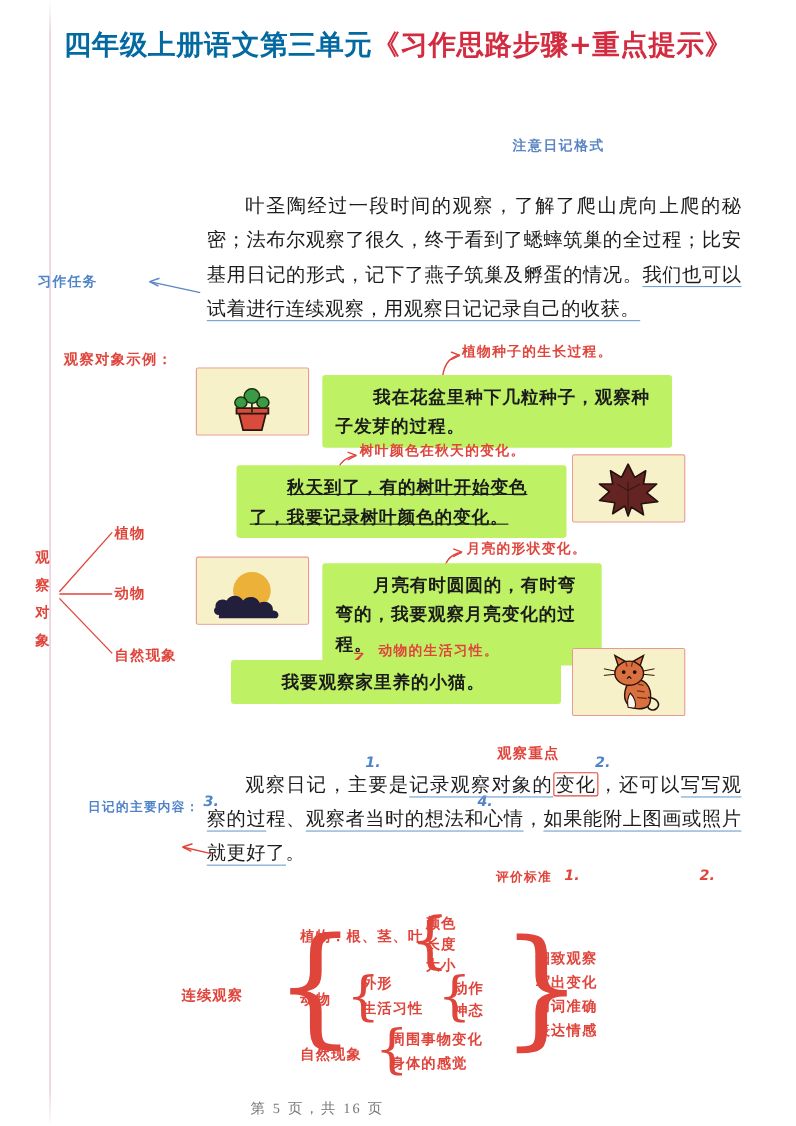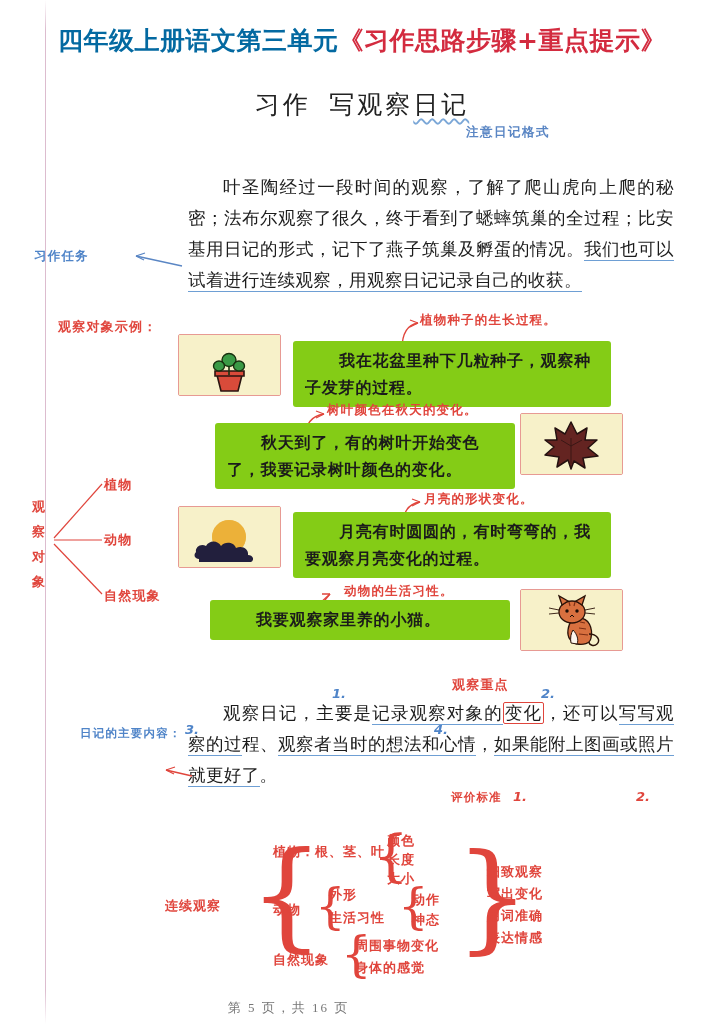--- a/index.html
+++ b/index.html
@@ -104,21 +104,21 @@
     border-radius: 2px;
     box-sizing: border-box;
     overflow: hidden;
     background: #f7f0c8;
   }
   .thumb svg { display: block; }
 
   .hl {
     position: absolute;
     box-sizing: border-box;
-    background: #84cc16;
+    background: #bef264;
     border-radius: 3px;
     font-family: "DejaVu Sans", "Liberation Sans", sans-serif;
     font-size: 16px;
     font-weight: 700;
     line-height: 27px;
     letter-spacing: .8px;
     color: #1b1b1b;
     padding: 6px 12px 6px 12px;
     text-align: left;
   }
@@ -192,23 +192,20 @@
 <body>
 
 <div id="page">
 
   <div class="margin-rule"></div>
 
   <div class="title-row">
     <span class="title-black">四年级上册语文第三单元</span><span class="title-red">《习作思路步骤+重点提示》</span>
   </div>
 
-  <div class="subtitle">
-    <span>习作</span>&nbsp;&nbsp;<span>写观察</span><span class="wavy">日记</span>
-  </div>
   <div class="subtitle-note">注意日记格式</div>
 
   <div class="para" id="para-intro">
     <span>叶圣陶经过一段时间的观察，了解了爬山虎向上爬的秘密；法布尔观察了很久，终于看到了蟋蟀筑巢的全过程；比安基用日记的形式，记下了燕子筑巢及孵蛋的情况。</span><span class="blue-ul">我们也可以试着进行连续观察，用观察日记记录自己的收获。</span>
   </div>
 
   <div class="ann ann-blue" style="left:34px; top:248px; font-size:12.5px;">习作任务</div>
   <svg style="position:absolute; left:112px; top:244px;" width="72" height="24">
     <path d="M70,22 L24,12" stroke="#5a86c4" stroke-width="1.3" fill="none"></path>
     <path d="M24,12 L33,9 M24,12 L32,16" stroke="#5a86c4" stroke-width="1.3" fill="none"></path>
@@ -255,40 +252,40 @@
       <rect width="101" height="60" fill="#faf6d8" opacity=".45"></rect>
       <path d="M50,8 L56,20 L66,14 L64,26 L76,26 L67,34 L77,42 L62,44 L64,54 L53,47 L50,55 L47,46 L36,53 L38,43 L24,41 L33,33 L24,26 L36,26 L34,14 L44,20 Z" fill="#642421" stroke="#241110" stroke-width="1.5" stroke-linejoin="round"></path>
       <path d="M50,50 L50,24 M50,32 L40,26 M50,32 L61,26" stroke="#3a1715" stroke-width="1"></path>
     </svg>
   </div>
   <div class="ann ann-red" style="left:327px; top:402px; font-size:12.5px;">树叶颜色在秋天的变化。</div>
   <svg style="position:absolute; left:292px; top:405px;" width="42" height="36">
     <path d="M13,34 C13,20 18,11 32,9" stroke="#e0453c" stroke-width="1.3" fill="none"></path>
     <path d="M32,9 L24,6 M32,9 L24,13" stroke="#e0453c" stroke-width="1.3" fill="none"></path>
   </svg>
-  <div class="hl" style="left:215px; top:423px; width:300px;">
+  <div class="hl" style="left:215px; top:423px; width:300px;text-decoration:underline;">
     <span class="ind">秋天到了，有的树叶开始变色了，我要记录树叶颜色的变化。</span>
   </div>
 
   <div class="thumb" style="left:178px; top:506px; width:103px; height:62px;">
     <svg width="101" height="60" viewBox="0 0 101 60">
       <rect width="101" height="60" fill="#f4edbe"></rect>
       <rect width="101" height="60" fill="#faf6d8" opacity=".45"></rect>
       <circle cx="50" cy="30" r="17" fill="#e9a72c"></circle>
       <circle cx="50" cy="30" r="17" fill="#f0bb45" opacity=".5"></circle>
       <path d="M20,52 C16,52 14,48 17,45 C16,40 22,36 27,39 C30,33 39,33 42,39
                C46,34 55,35 57,41 C63,38 70,42 69,48 C74,48 76,53 72,55 L20,55 Z" fill="#221f3d"></path>
     </svg>
   </div>
   <div class="ann ann-red" style="left:424px; top:491px; font-size:12.5px;">月亮的形状变化。</div>
   <svg style="position:absolute; left:390px; top:494px;" width="40" height="34">
     <path d="M13,31 C13,19 17,10 30,8" stroke="#e0453c" stroke-width="1.3" fill="none"></path>
     <path d="M30,8 L22,5 M30,8 L22,12" stroke="#e0453c" stroke-width="1.3" fill="none"></path>
   </svg>
-  <div class="hl" style="left:293px; top:512px; width:318px;">
+  <div class="hl" style="left:293px; top:512px; width:254px;">
     <span class="ind">月亮有时圆圆的，有时弯弯的，我要观察月亮变化的过程。</span>
   </div>
 
   <div class="thumb" style="left:520px; top:589px; width:103px; height:62px;">
     <svg width="101" height="60" viewBox="0 0 101 60">
       <rect width="101" height="60" fill="#f4edbe"></rect>
       <rect width="101" height="60" fill="#faf6d8" opacity=".45"></rect>
       <path d="M58,28 C68,28 72,38 70,48 C69,54 62,55 56,54 C50,53 46,47 47,40 C48,32 52,28 58,28 Z" fill="#d8703f" stroke="#2a1208" stroke-width="1.3"></path>
       <path d="M52,40 C56,44 58,50 56,54 L50,53 C49,48 50,43 52,40 Z" fill="#fdf6ee" stroke="#2a1208" stroke-width="1"></path>
       <path d="M68,44 C76,44 80,50 76,54 C73,57 68,55 68,52" fill="none" stroke="#2a1208" stroke-width="1.4"></path>

